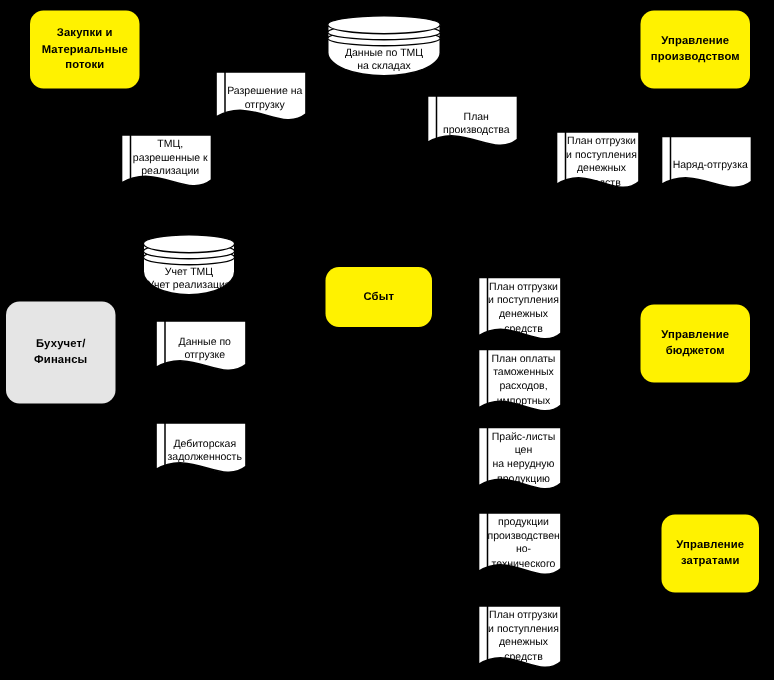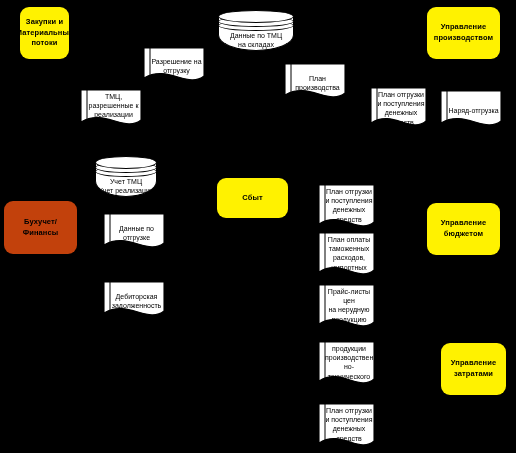--- a/index.html
+++ b/index.html
@@ -109,30 +109,30 @@
     white-space: pre-line;
     overflow: hidden;
   }
   .doc.lbl-mid .doc-label { top: 50%; transform: translateY(-55%); }
 </style>
 </head>
 <body>
 
 <div id="canvas">
 
-  <div class="proc" id="p0" style="left: 20px; top: 7px; width: 49px; height: 52px; background: rgb(255, 242, 0);">
+  <div class="proc" id="p0" style="left: 20px; top: 7px; width: 73px; height: 52px; background: rgb(255, 242, 0);">
     <span>Закупки и
 Материальные
 потоки</span>
   </div>
   <div class="proc" id="p1" style="left: 427px; top: 7px; width: 73px; height: 52px; background: rgb(255, 242, 0);">
     <span>Управление
 производством</span>
   </div>
-  <div class="proc" id="p2" style="left: 4px; top: 201px; width: 73px; height: 53px; background: #c2410c;">
+  <div class="proc" id="p2" style="left: 4px; top: 201px; width: 73px; height: 68px; background: #e5e5e5;">
     <span>Бухучет/
 Финансы</span>
   </div>
   <div class="proc" id="p3" style="left: 217px; top: 178px; width: 71px; height: 40px; background: rgb(255, 242, 0);">
     <span>Сбыт</span>
   </div>
   <div class="proc" id="p4" style="left: 427px; top: 203px; width: 73px; height: 52px; background: rgb(255, 242, 0);">
     <span>Управление
 бюджетом</span>
   </div>

